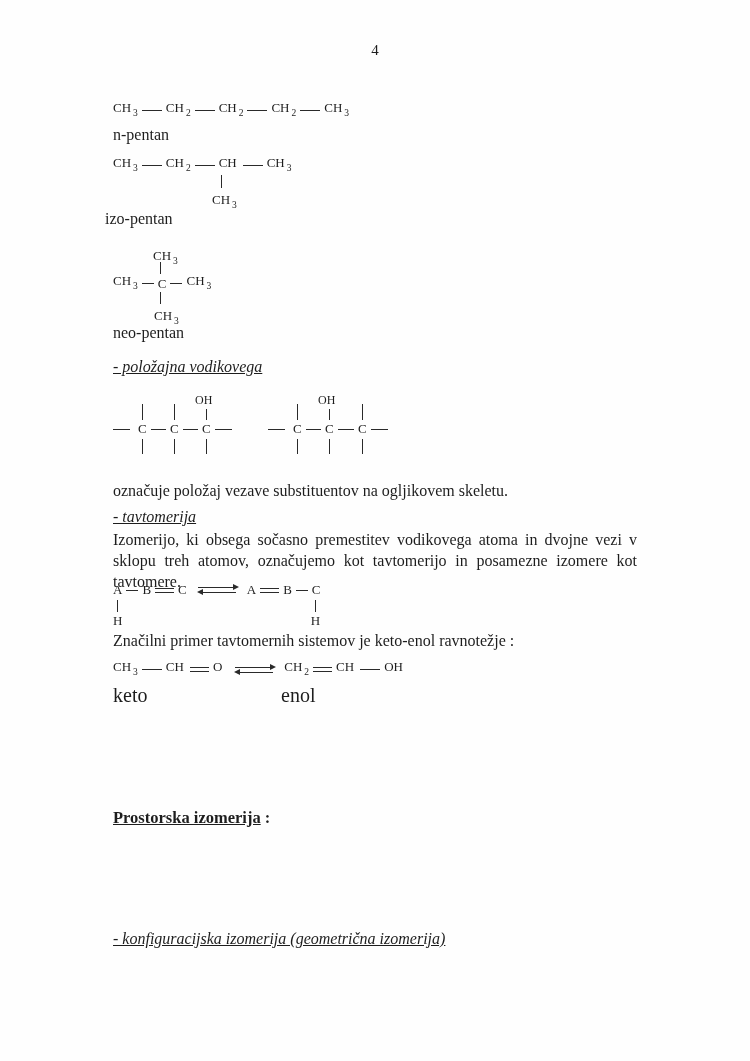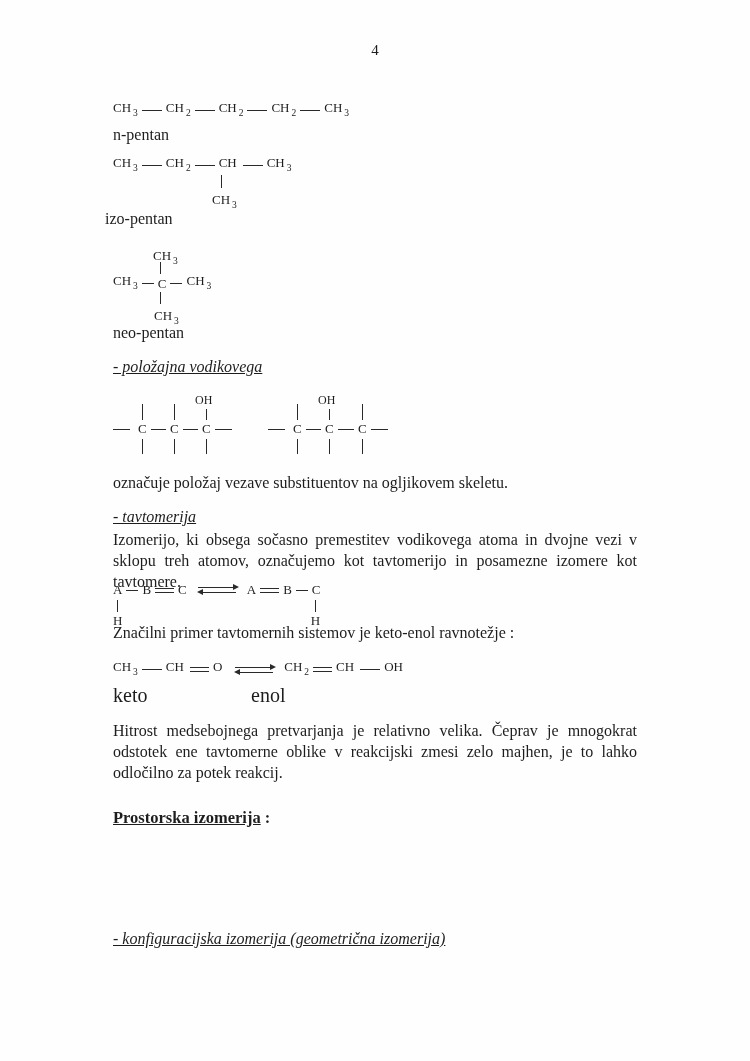--- a/index.html
+++ b/index.html
@@ -4,21 +4,21 @@
 <style>
   * { margin:0; padding:0; box-sizing:border-box; }
   html,body { background:#ffffff; }
   .page {
     position:relative; width:750px; height:1061px; background:#fefefe;
     font-family:"Liberation Serif", serif; color:#1d1d1d; overflow:hidden;
   }
   .abs { position:absolute; }
   .pageno { width:750px; text-align:center; font-size:15px; }
   .para { width:524px; font-size:16px; line-height:21px; text-align:justify; }
-  .line { font-size:16px; }
+  .line { font-size:16px;margin-top:8px; }
   .h-italic { font-size:16px; font-style:italic; text-decoration:underline; }
   .h-bold { font-size:16.5px; font-weight:bold; }
   .h-bold .ul { text-decoration:underline; }
   .label { font-size:16px; }
 
   
   .frow { display:flex; align-items:center; height:17px; white-space:nowrap; }
   .grp { font-size:13px; line-height:20px; }
   .grp sub { font-size:9.5px; margin-left:2px; }
   .sb { width:20px; height:1px; background:#2a2a2a; margin:0 4px; flex:none; }
@@ -175,23 +175,22 @@
           <span class="tline"></span>
           <span class="bline"></span>
         </span>
       <span class="grp"><span>CH</span><sub>2</sub></span>
       <span class="db"></span>
       <span class="grp"><span>CH</span><sub></sub></span>
       <span class="sb"></span>
       <span class="grp"><span>OH</span><sub></sub></span>
     </div>
     <span class="sublabel" style="left:0; top:23px;">keto</span>
-    <span class="sublabel" style="left:138px; top:23px;">enol</span>
+    <span class="sublabel" style="left:168px; top:23px;">enol</span>
   </div>
 
-  <div class="abs para" style="left:113px; top:720px;">Hitrost medsebojnega pretvarjanja je relativno velika. Čeprav je mnogokrat odstotek ene tavtomerne oblike v reakcijski zmesi zelo majhen, je to lahko odločilno za potek reakcij.</div>
 
   <div class="abs h-bold" style="left:113px; top:808px;"><span class="ul">Prostorska izomerija</span><span> :</span></div>
 
 
   <div class="abs h-italic" style="left:113px; top:930px;">- konfiguracijska izomerija (geometrična izomerija)</div>
 
 </div>
 
 </body></html>

